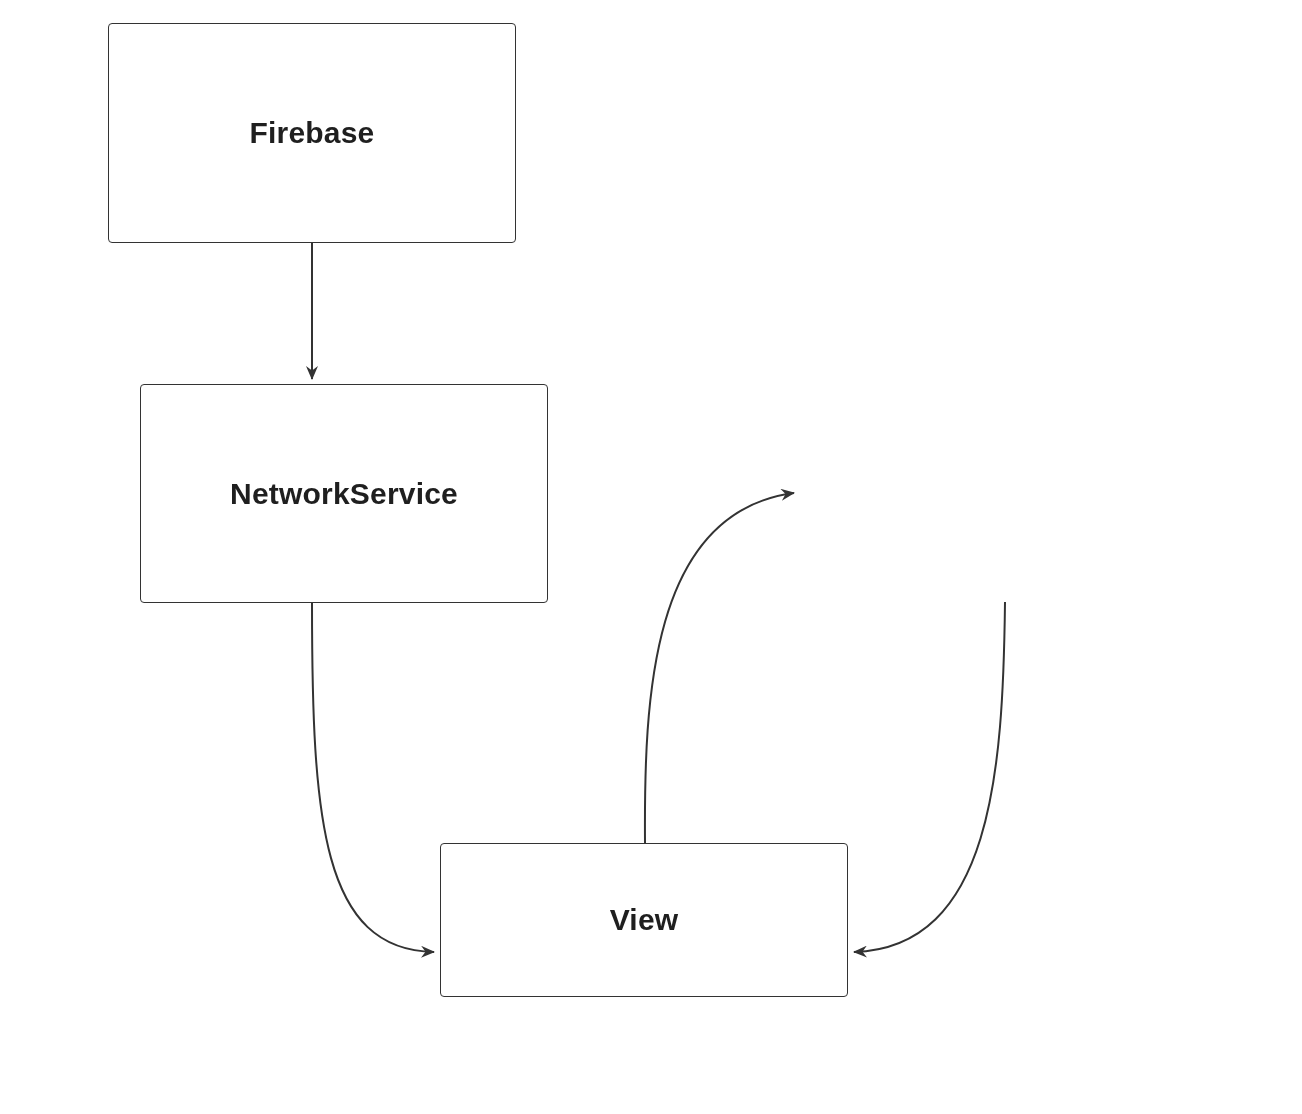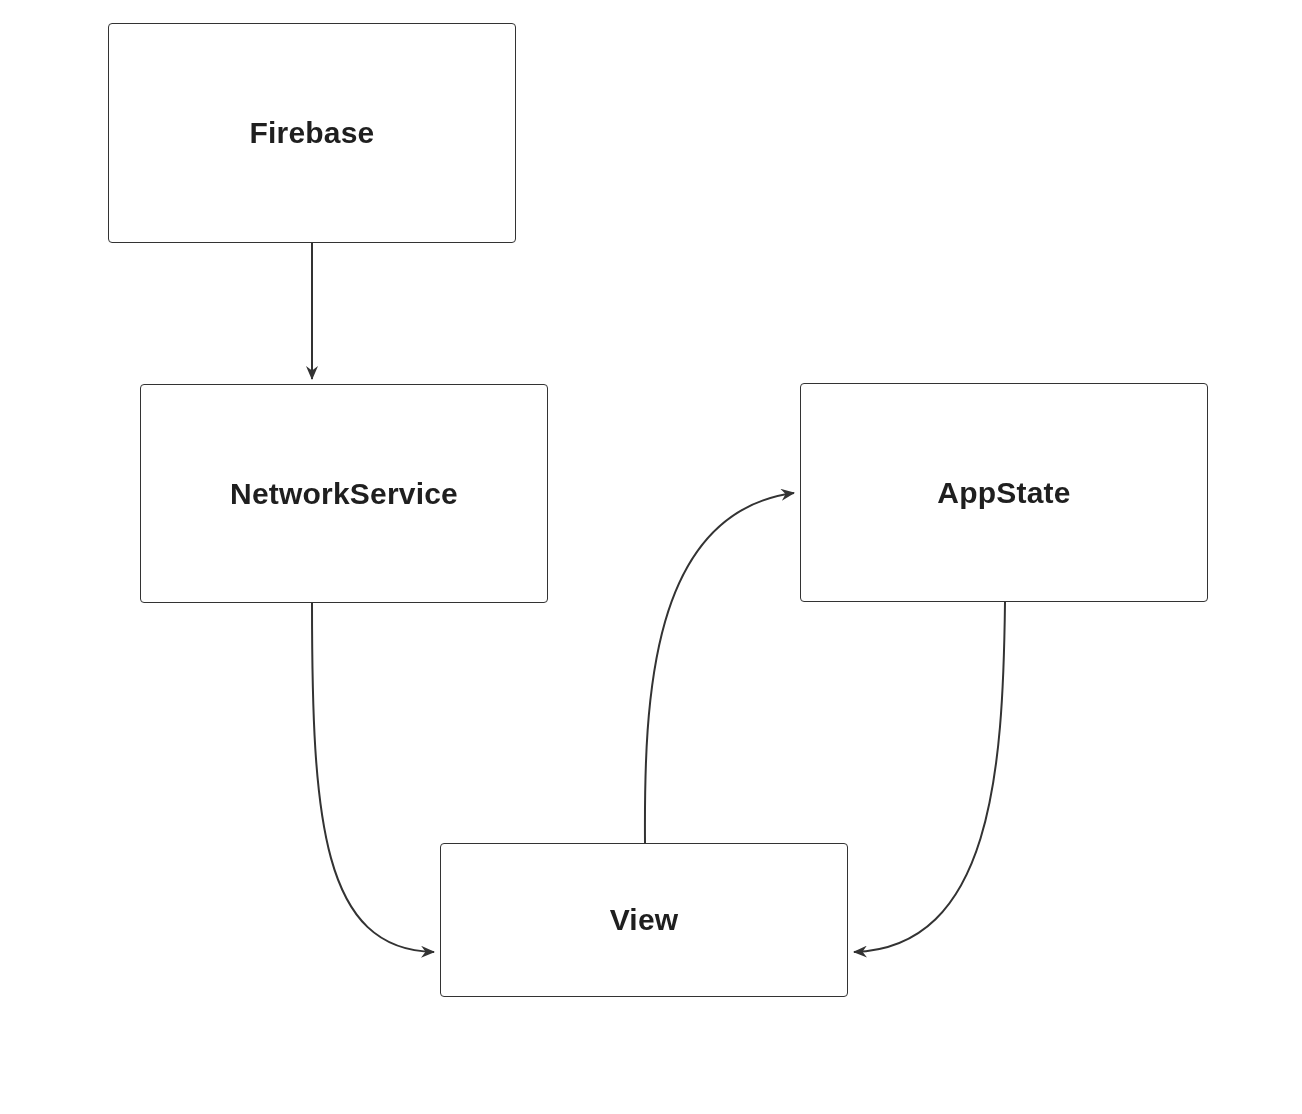--- a/index.html
+++ b/index.html
@@ -68,21 +68,18 @@
   </svg>
 
   <div class="node node-firebase">
     <span class="node-label">Firebase</span>
   </div>
 
   <div class="node node-networkservice">
     <span class="node-label">NetworkService</span>
   </div>
 
-  <div class="node node-appstate">
-    <span class="node-label">AppState</span>
-  </div>
 
   <div class="node node-view">
     <span class="node-label">View</span>
   </div>
 
 </div>
 
 </body></html>

